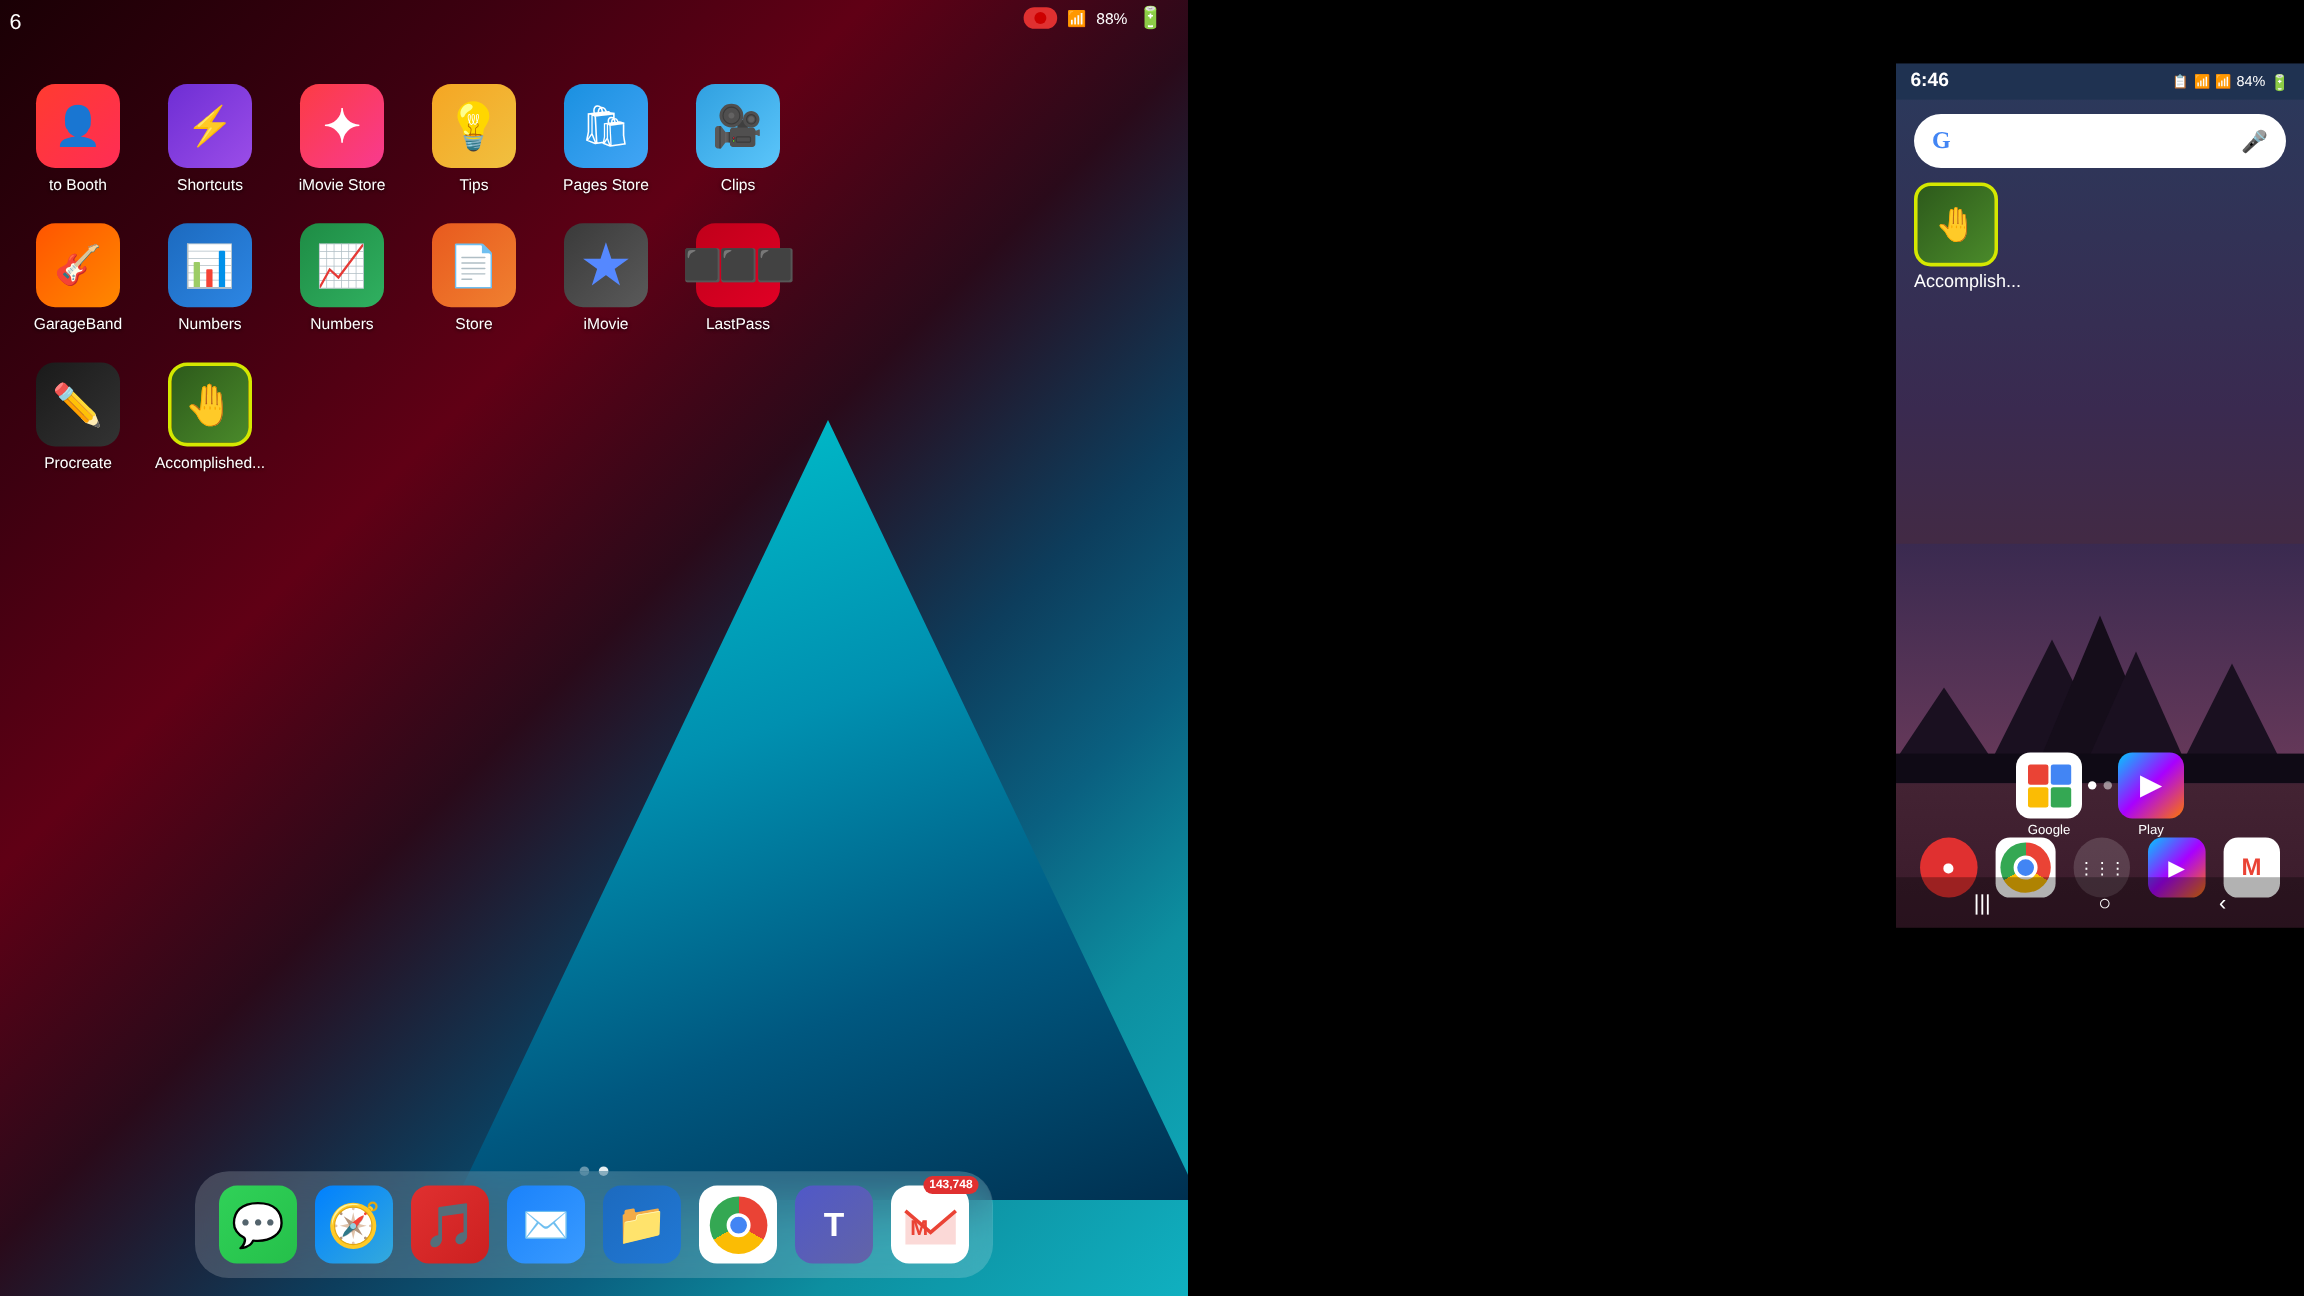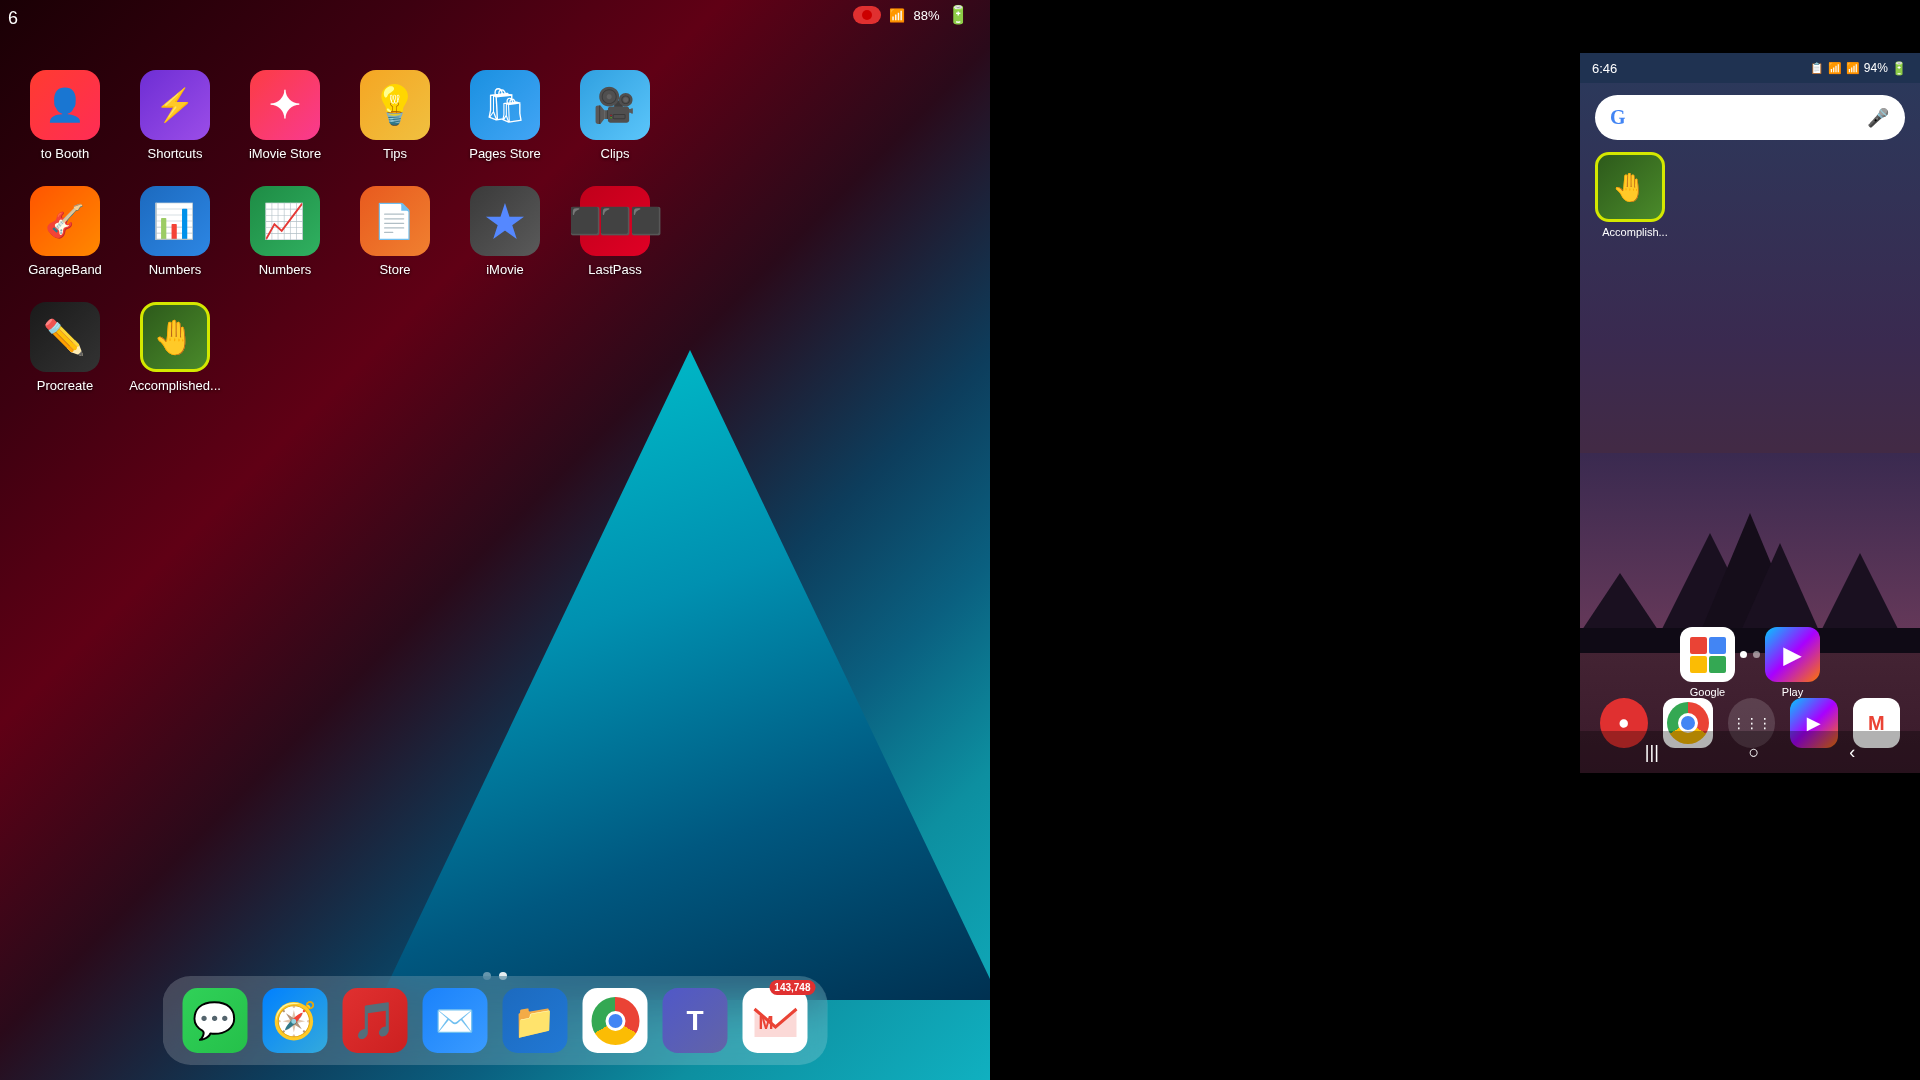--- a/index.html
+++ b/index.html
@@ -226,22 +226,22 @@
       height: 30px;
       background: rgba(30,50,80,0.9);
       display: flex;
       align-items: center;
       justify-content: space-between;
       padding: 0 12px;
     }
 
     .android-time {
       color: white;
-      font-size: 13px;
-      font-weight: 400;
+      font-size: 16px;
+      font-weight: 700;
     }
 
     .android-icons-right {
       display: flex;
       align-items: center;
       gap: 4px;
     }
 
     .android-icon-small {
       font-size: 11px;
@@ -293,21 +293,21 @@
       display: flex;
       align-items: center;
       justify-content: center;
       font-size: 30px;
       border: 3px solid #d4e800;
       background: linear-gradient(135deg, #2d5a1b, #4a8a2a);
       margin-bottom: 4px;
     }
     .android-app-label {
       color: white;
-      font-size: 11px;
+      font-size: 15px;
       text-align: center;
     }
 
     
     .android-mountains {
       position: absolute;
       bottom: 120px;
       left: 0;
       right: 0;
       height: 200px;
@@ -617,21 +617,21 @@
 </div>
 
 <div class="android-phone">
 
   <div class="android-status-bar">
     <span class="android-time">6:46</span>
     <div class="android-icons-right">
       <span class="android-icon-small">📋</span>
       <span class="android-icon-small">📶</span>
       <span class="android-icon-small">📶</span>
-      <span class="android-battery">94%</span>
+      <span class="android-battery">84%</span>
       <span style="font-size:13px;color:white;">🔋</span>
     </div>
   </div>
 
   <div class="google-search-bar">
     <span class="google-g">G</span>
     <div class="search-flex"></div>
     <span class="mic-icon">🎤</span>
   </div>
 

